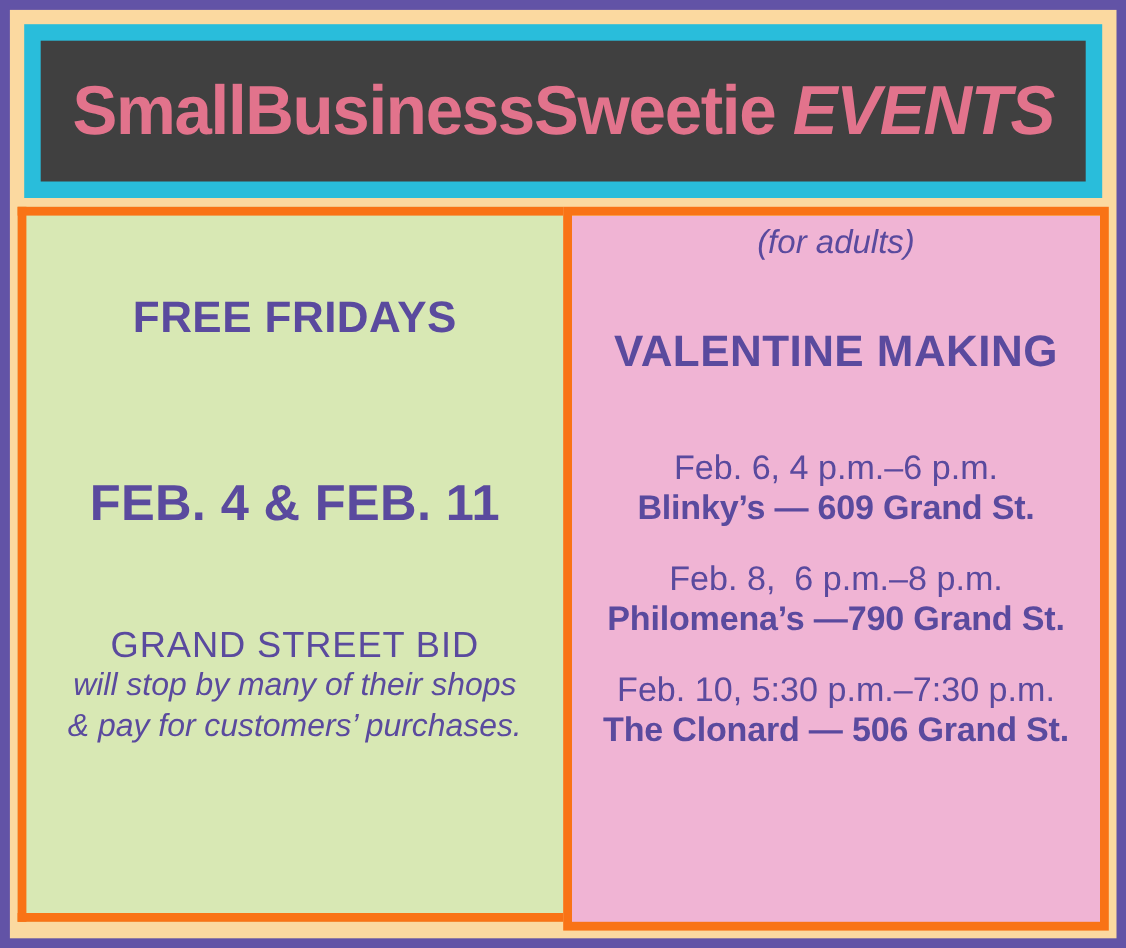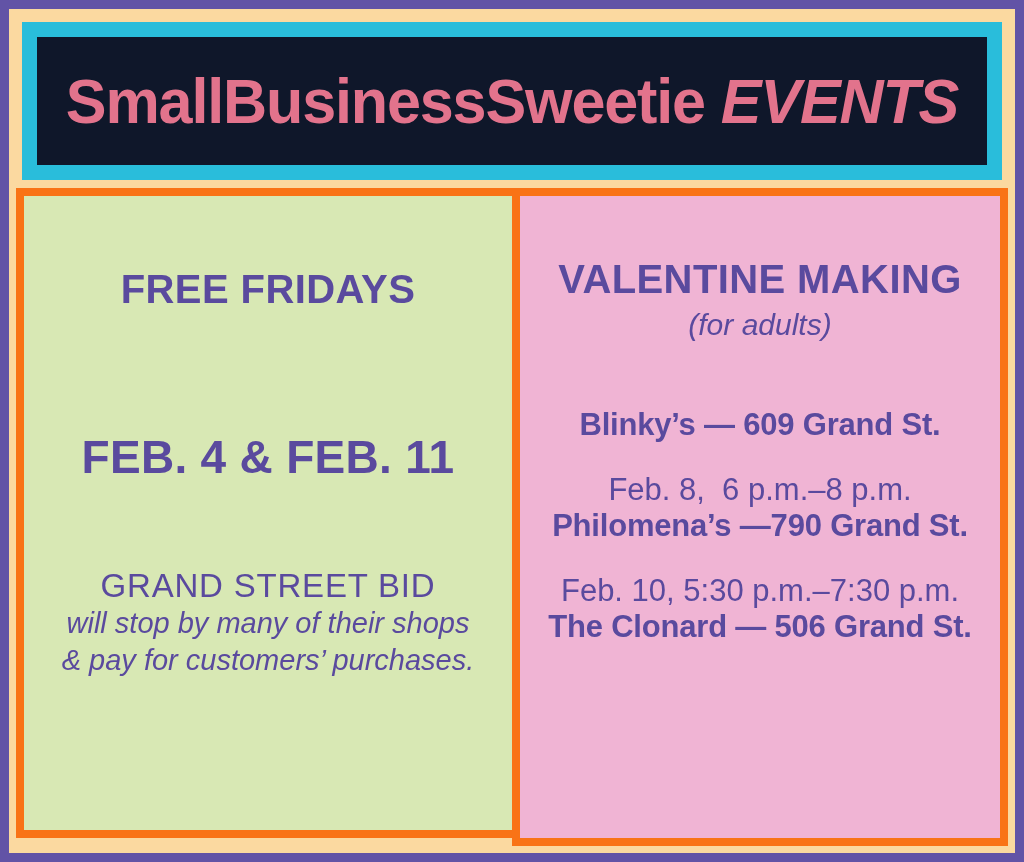--- a/index.html
+++ b/index.html
@@ -38,21 +38,21 @@
     top: 22px;
     width: 980px;
     height: 158px;
     background: #29BDDB;      
     box-sizing: border-box;
     padding: 15px;
   }
   .header-white {
     width: 100%;
     height: 100%;
-    background: #0f172a;
+    background: #404040;
     box-sizing: border-box;
     display: flex;
     align-items: center;
     justify-content: center;
     overflow: hidden;
   }
   .header-title {
     white-space: nowrap;
     font-size: 63px;
     line-height: 1;
@@ -190,24 +190,25 @@
       </div>
 
       <div class="left-bid">
         <p class="txt light-caps">GRAND STREET BID</p>
         <p class="txt bold-italic-line">will stop by many of their shops</p>
         <p class="txt bold-italic-line">&amp; pay for customers’ purchases.</p>
       </div>
     </div>
 
     <div class="panel panel-right">
+      <p class="txt subhead-light-italic right-sub">(for adults)</p>
       <p class="txt heading right-title">VALENTINE MAKING</p>
-      <p class="txt subhead-light-italic right-sub">(for adults)</p>
 
       <div class="event-block first">
+        <p class="txt event-time">Feb. 6, 4 p.m.–6 p.m.</p>
         <p class="txt event-venue">Blinky’s — 609 Grand St.</p>
       </div>
 
       <div class="event-block">
         <p class="txt event-time">Feb. 8,  6 p.m.–8 p.m.</p>
         <p class="txt event-venue">Philomena’s —790 Grand St.</p>
       </div>
 
       <div class="event-block">
         <p class="txt event-time">Feb. 10, 5:30 p.m.–7:30 p.m.</p>

